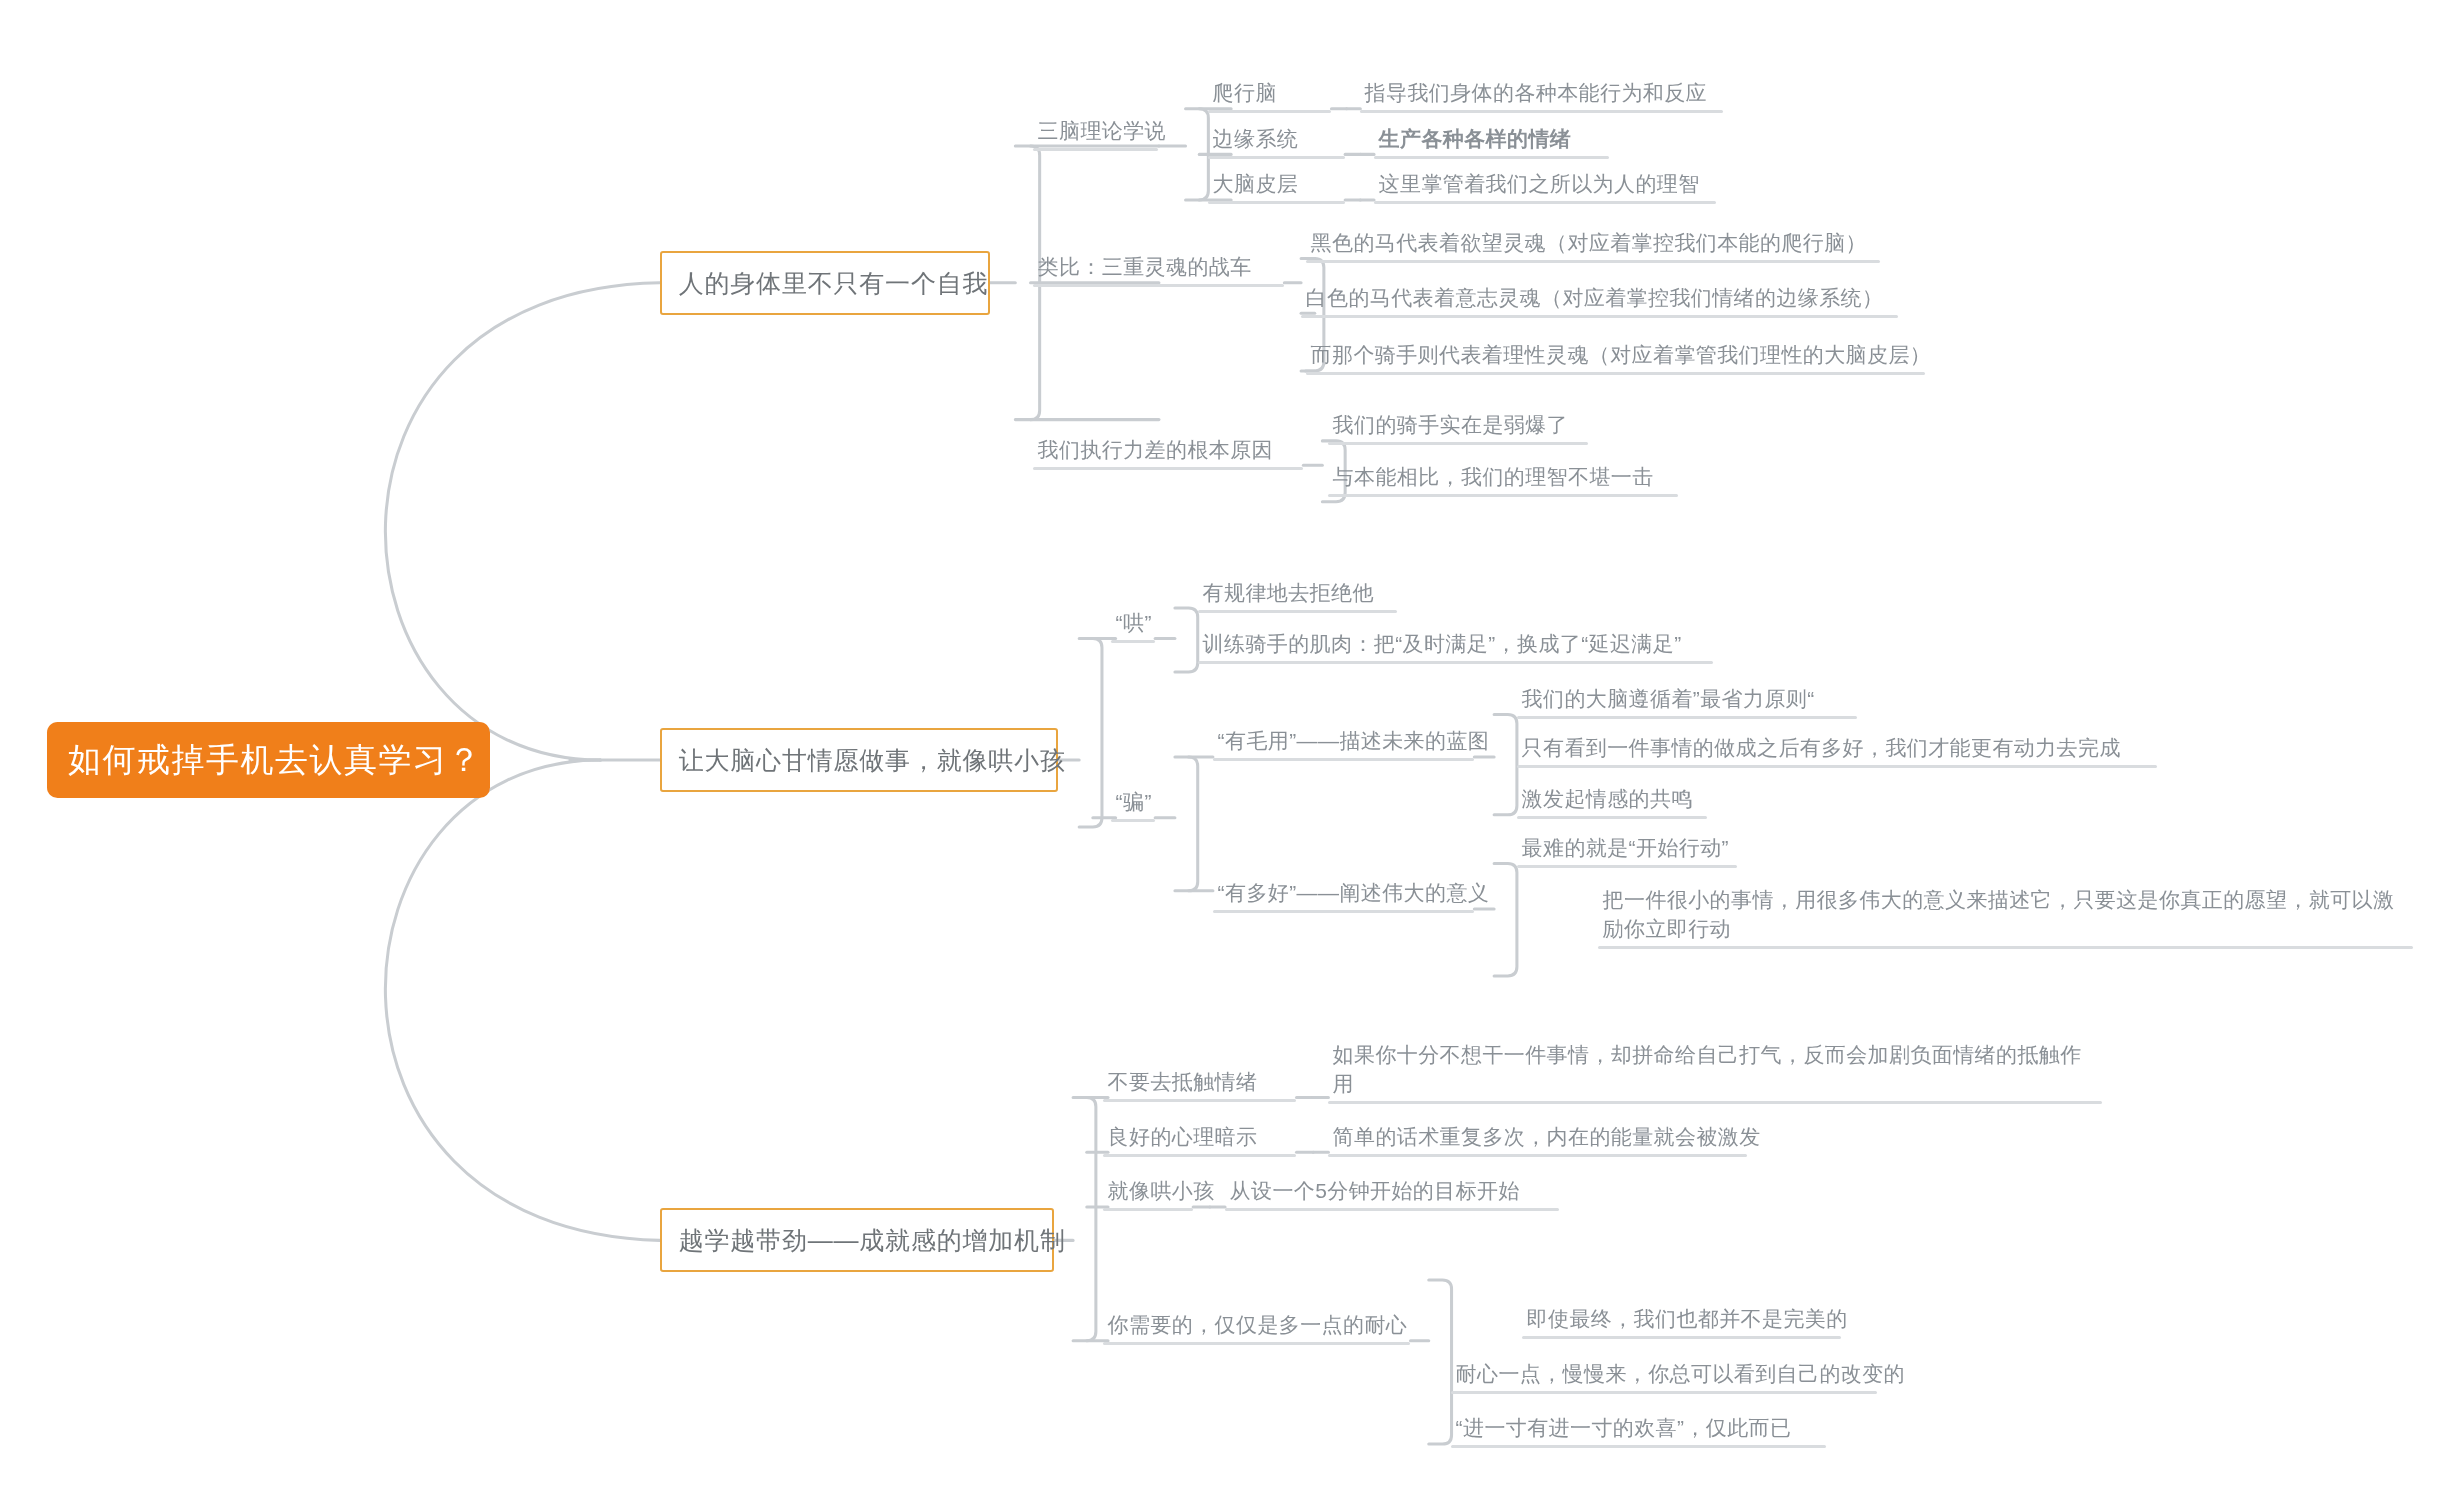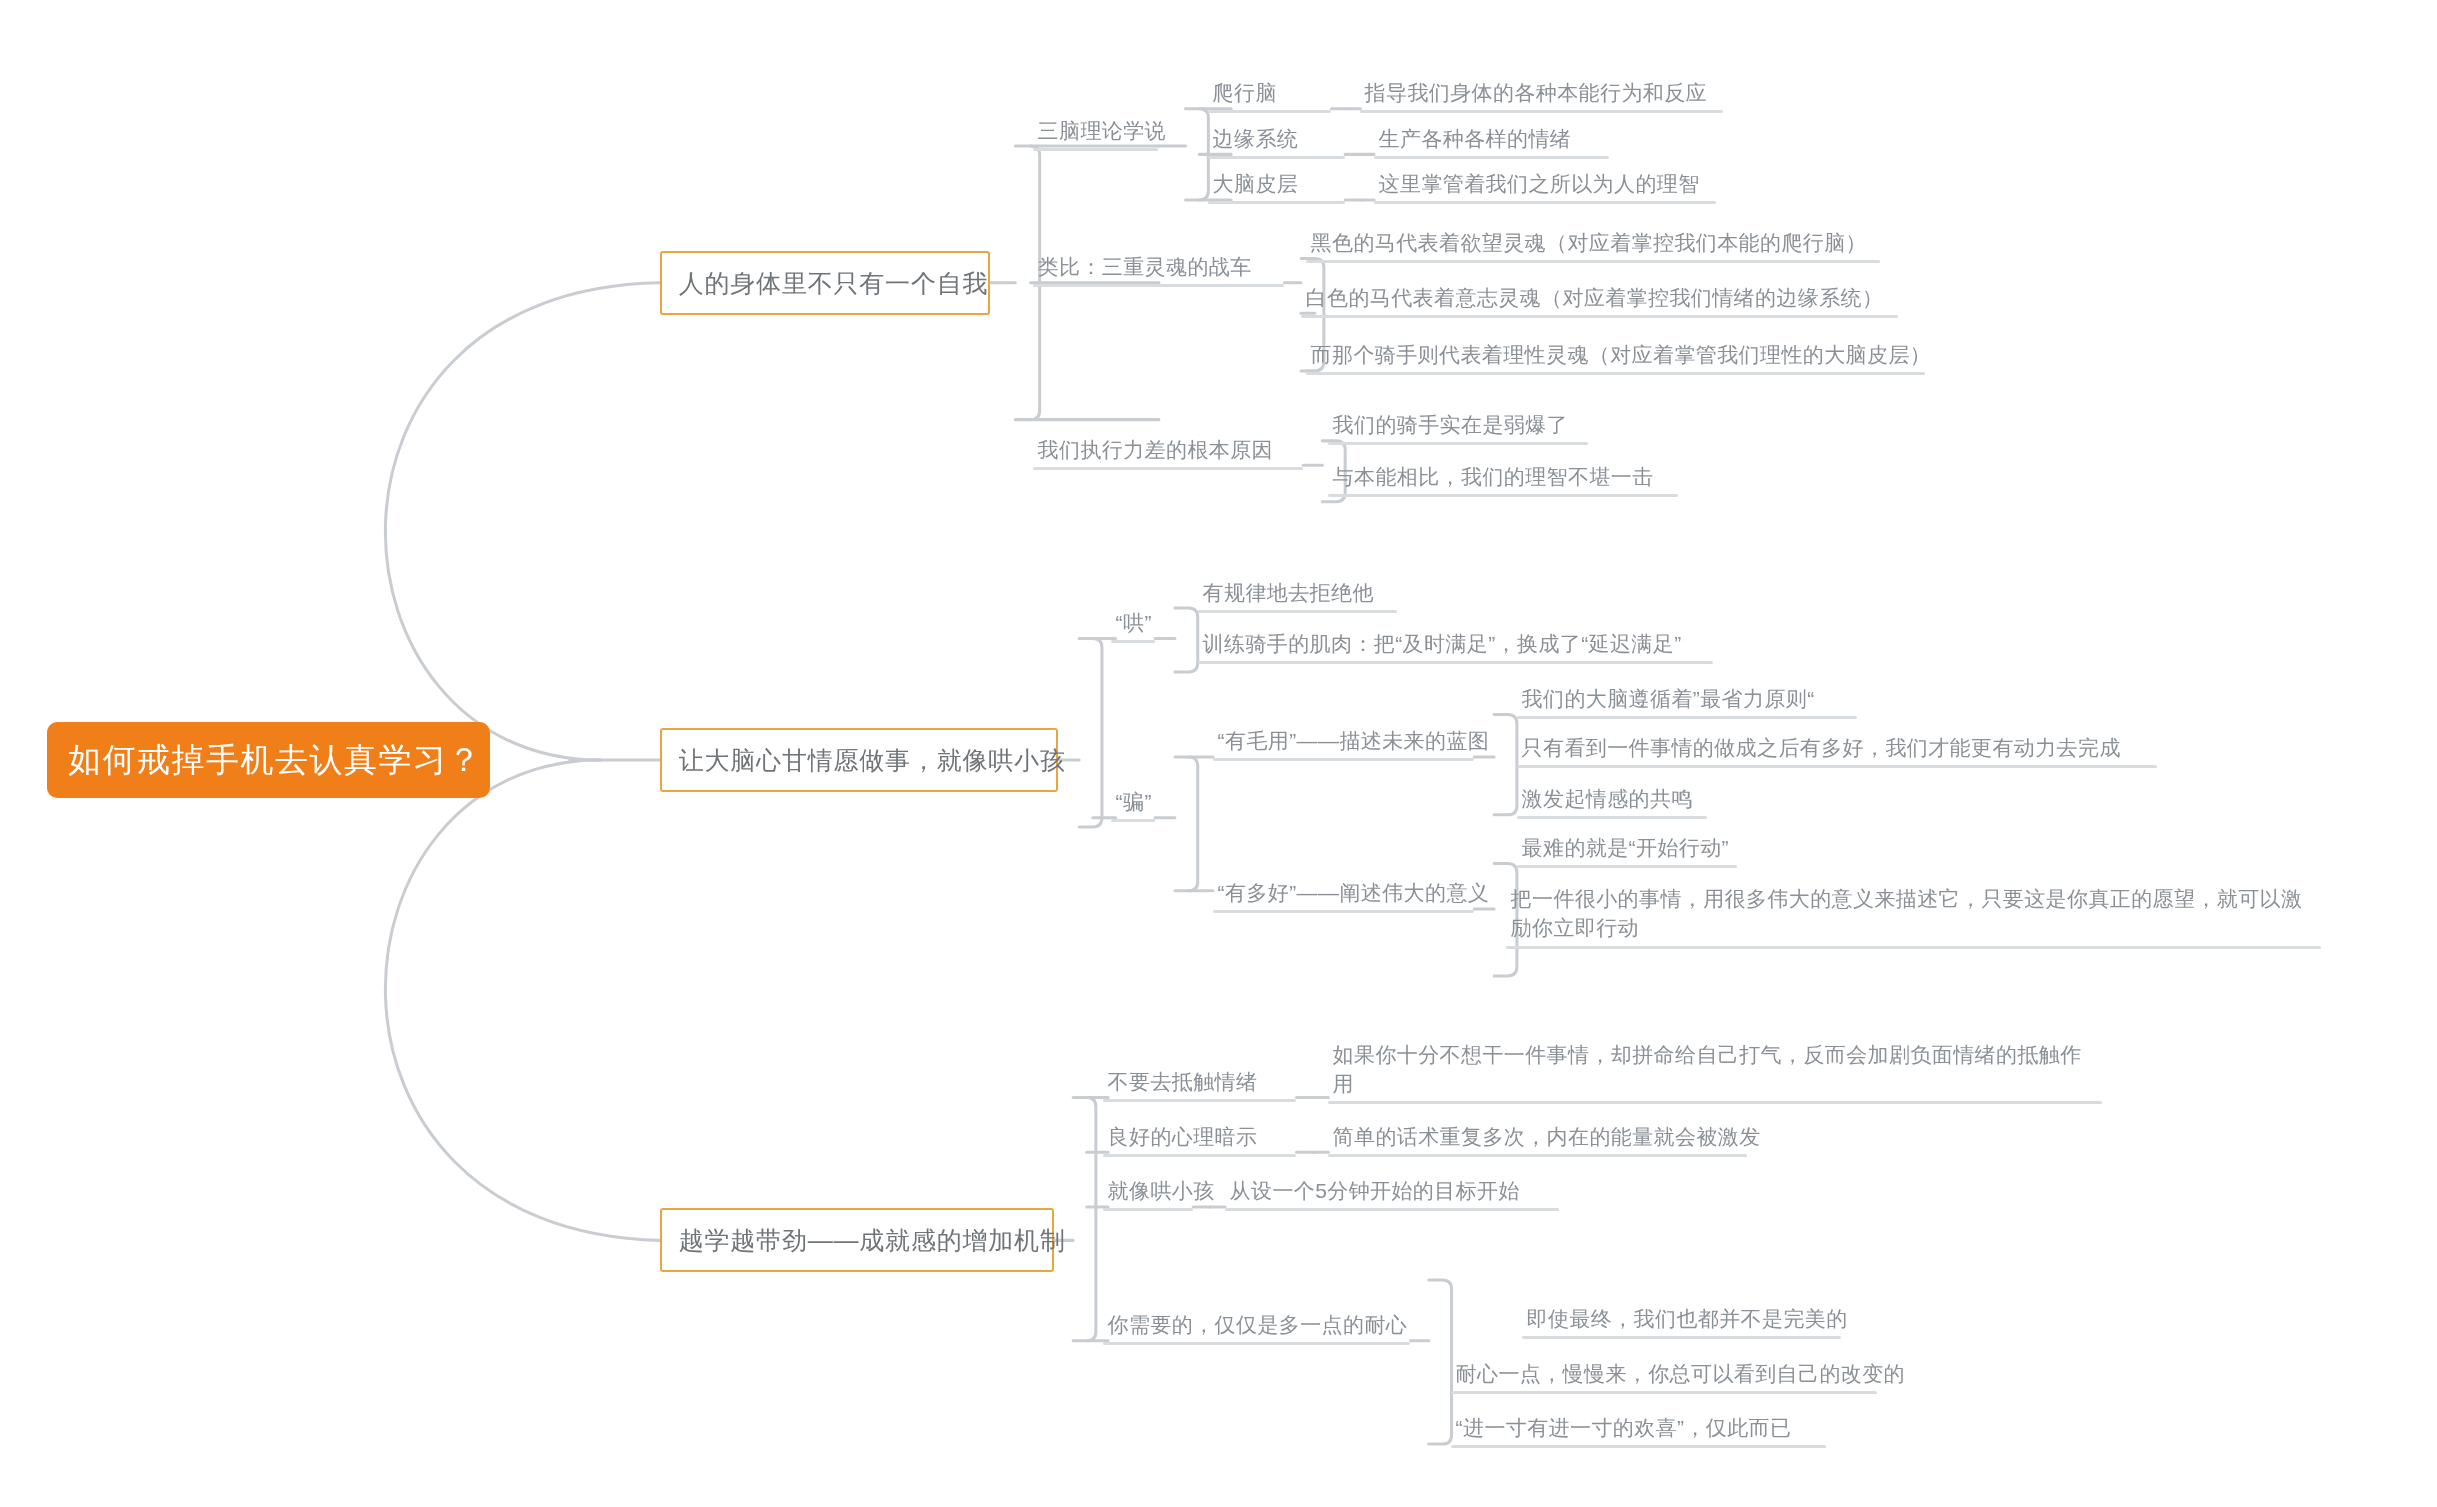--- a/index.html
+++ b/index.html
@@ -187,21 +187,21 @@
   </div>
   <div class="tnode" style="left:1360px; top:78px; width:363px;">
     <span class="label">指导我们身体的各种本能行为和反应</span>
     <span class="rule"></span>
   </div>
 
   <div class="tnode" style="left:1208px; top:124px; width:137px;">
     <span class="label">边缘系统</span>
     <span class="rule"></span>
   </div>
-  <div class="tnode" style="left:1374px; top:124px; width:235px;">
+  <div class="tnode" style="left:1374px; top:124px; width:235px;font-weight:bold;">
     <span class="label">生产各种各样的情绪</span>
     <span class="rule"></span>
   </div>
 
   <div class="tnode" style="left:1208px; top:169px; width:137px;">
     <span class="label">大脑皮层</span>
     <span class="rule"></span>
   </div>
   <div class="tnode" style="left:1374px; top:169px; width:342px;">
     <span class="label">这里掌管着我们之所以为人的理智</span>
@@ -278,21 +278,21 @@
   </div>
 
   <div class="tnode" style="left:1213px; top:878px; width:261px;">
     <span class="label">“有多好”——阐述伟大的意义</span>
     <span class="rule"></span>
   </div>
   <div class="tnode" style="left:1517px; top:833px; width:220px;">
     <span class="label">最难的就是“开始行动”</span>
     <span class="rule"></span>
   </div>
-  <div class="tnode wrap" style="left:1506px; top:885px; width:815px;font-family:Liberation Serif, serif;">
+  <div class="tnode wrap" style="left:1598px; top:885px; width:815px;">
     <span class="label">把一件很小的事情，用很多伟大的意义来描述它，只要这是你真正的愿望，就可以激励你立即行动</span>
     <span class="rule"></span>
   </div>
 
   <div class="branch-node" style="left:660px; top:1208px; width:394px; height:64px;">
     <span class="label">越学越带劲——成就感的增加机制</span>
   </div>
 
   <div class="tnode" style="left:1103px; top:1067px; width:193px;">
     <span class="label">不要去抵触情绪</span>

